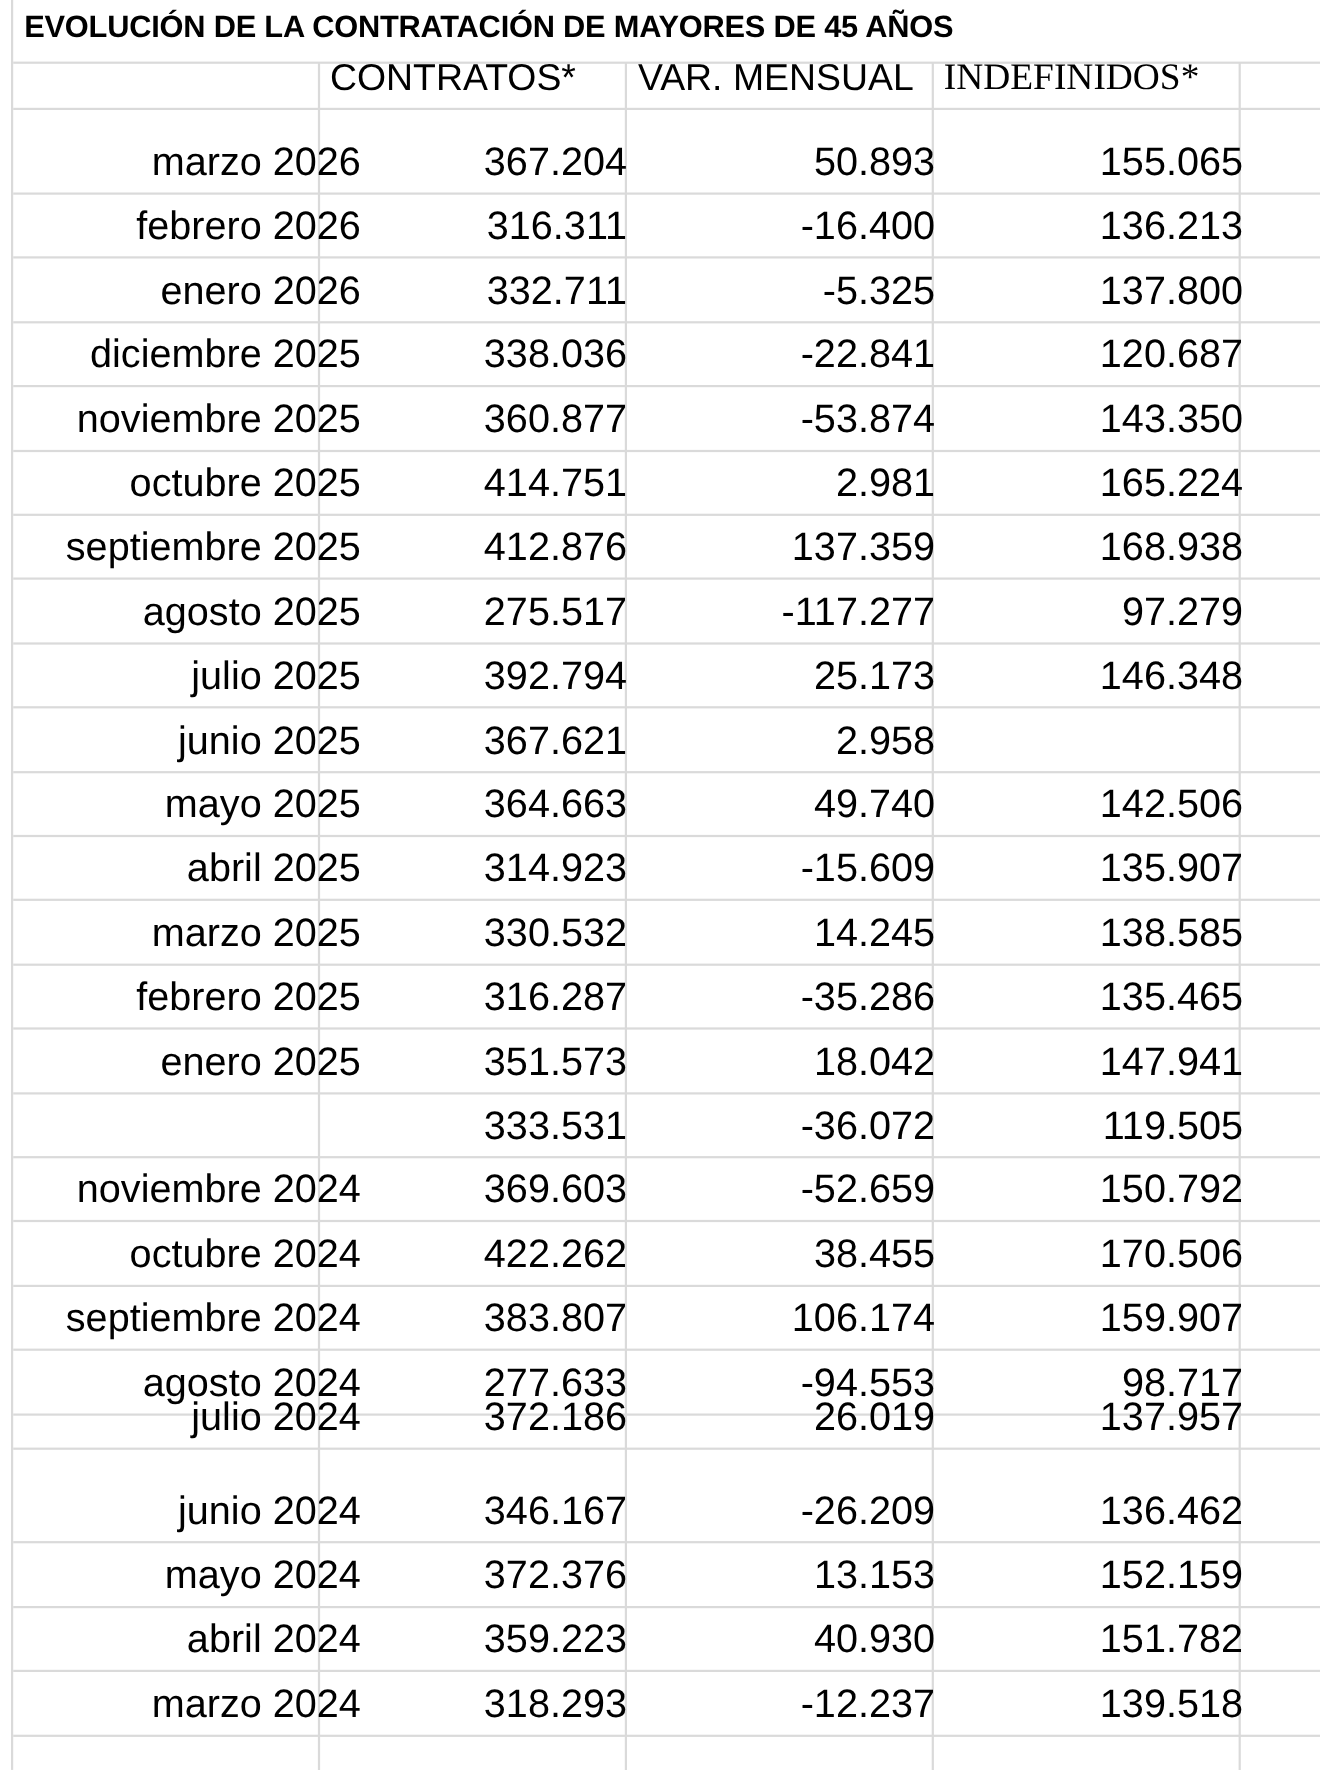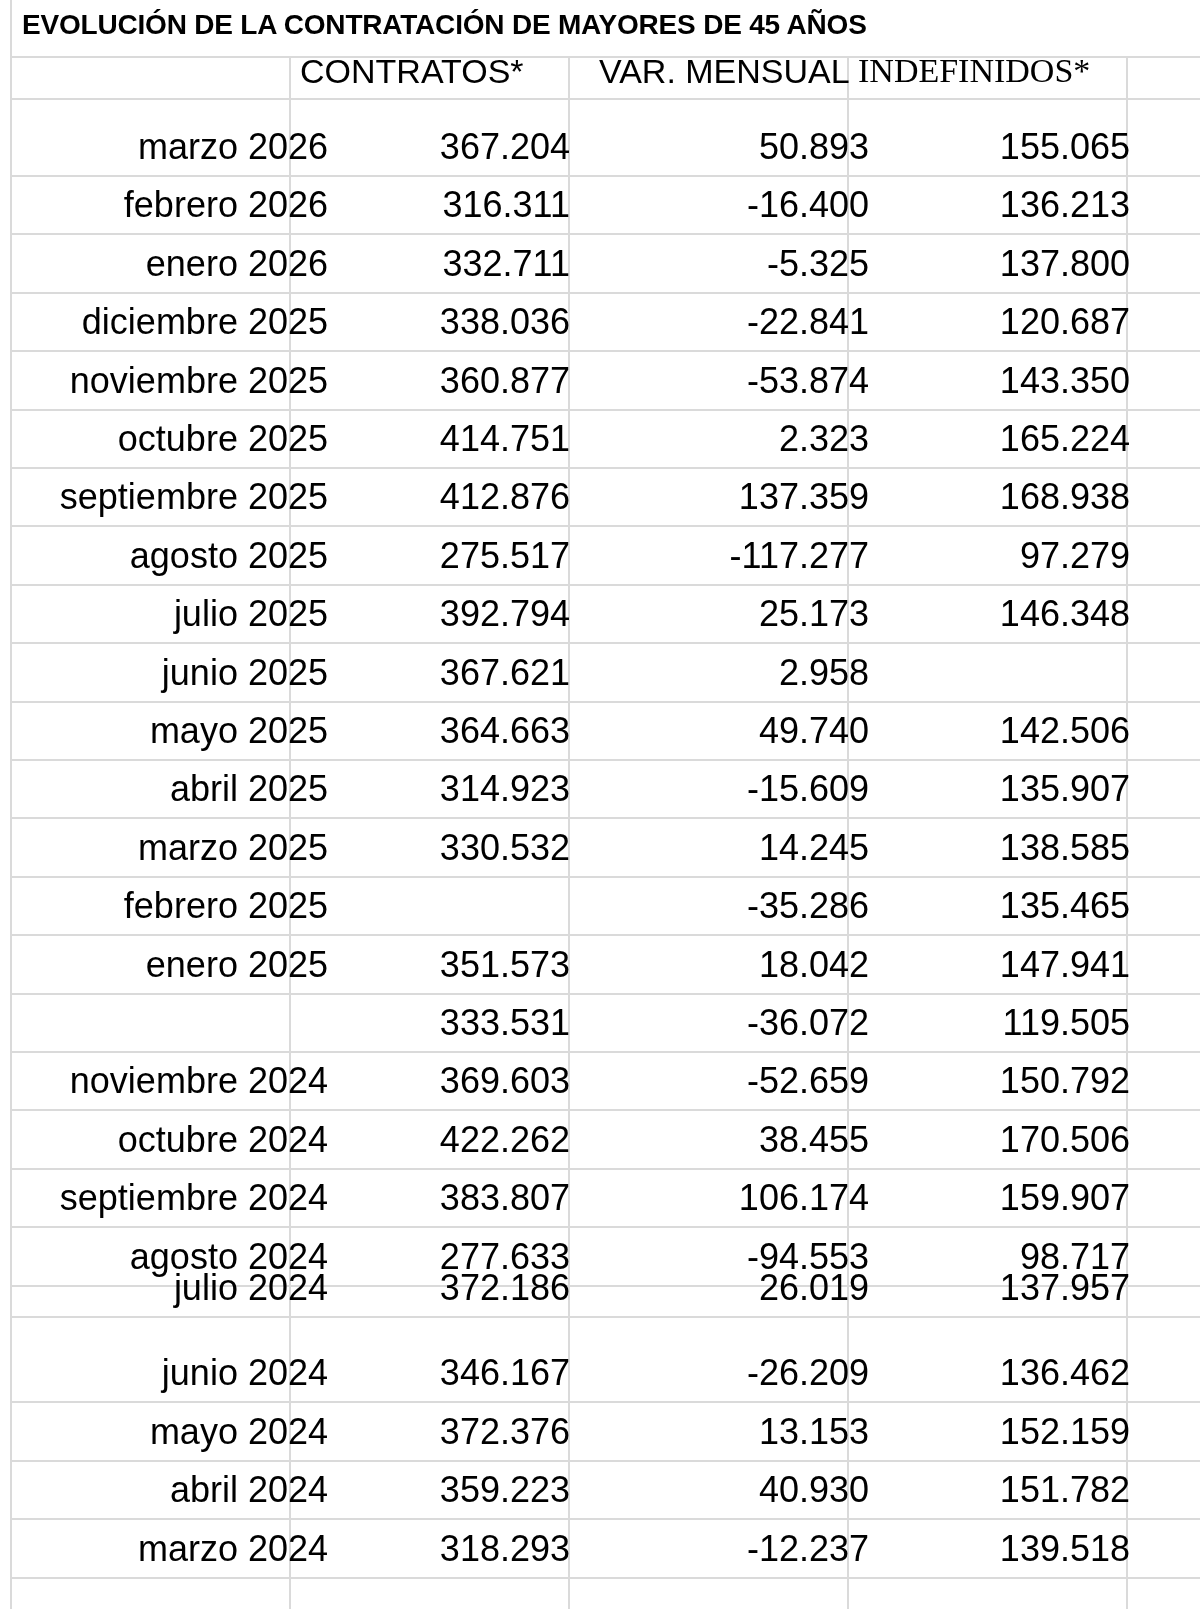--- a/index.html
+++ b/index.html
@@ -10,21 +10,21 @@
     .title-row { position: absolute; left: 12px; top: 0; width: 1188px; height: 56px;
                  border-bottom: 2px solid #dadada; }
     .title { position: absolute; left: 10px; top: 9px; font-size: 28px; font-weight: bold;
              white-space: nowrap; letter-spacing: -0.2px; }
     .row { position: absolute; left: 12px; width: 1188px; height: 58px;
            border-bottom: 2px solid #dadada; }
     .cell { position: absolute; top: 0; height: 58px; line-height: 60px; font-size: 36px;
             white-space: nowrap; text-align: right; }
     .c0 { left: 0; width: 316px; }
     .c1 { left: 290px; width: 268px; }
-    .c2 { left: 570px; width: 268px; margin-left: 19px; }
+    .c2 { left: 570px; width: 268px; }
     .c3 { left: 850px; width: 268px; }
     .hdr .cell { font-size: 34px; line-height: 62px; }
     .hdr .c1 { text-align: left; left: 288px; width: 280px; }
     .hdr .c2 { text-align: left; left: 568px; width: 280px; }
     .hdr .c3 { text-align: left; left: 846px; width: 280px; font-family: Liberation Serif, serif; }
   </style>
 </head>
 <body>
 
 <div class="sheet">
@@ -72,21 +72,21 @@
       </div>
       <div class="row" style="top: 350.6px;">
         <div class="cell c0">noviembre 2025</div>
         <div class="cell c1">360.877</div>
         <div class="cell c2">-53.874</div>
         <div class="cell c3">143.350</div>
       </div>
       <div class="row" style="top: 409px;">
         <div class="cell c0">octubre 2025</div>
         <div class="cell c1">414.751</div>
-        <div class="cell c2">2.323</div>
+        <div class="cell c2">2.981</div>
         <div class="cell c3">165.224</div>
       </div>
       <div class="row" style="top: 467.4px;">
         <div class="cell c0">septiembre 2025</div>
         <div class="cell c1">412.876</div>
         <div class="cell c2">137.359</div>
         <div class="cell c3">168.938</div>
       </div>
       <div class="row" style="top: 525.8px;">
         <div class="cell c0">agosto 2025</div>
@@ -118,20 +118,21 @@
         <div class="cell c3">135.907</div>
       </div>
       <div class="row" style="top: 817.8px;">
         <div class="cell c0">marzo 2025</div>
         <div class="cell c1">330.532</div>
         <div class="cell c2">14.245</div>
         <div class="cell c3">138.585</div>
       </div>
       <div class="row" style="top: 876.2px;">
         <div class="cell c0">febrero 2025</div>
+        <div class="cell c1">316.287</div>
         <div class="cell c2">-35.286</div>
         <div class="cell c3">135.465</div>
       </div>
       <div class="row" style="top: 934.6px; padding-left: 44px;">
         <div class="cell c0">enero 2025</div>
         <div class="cell c1">351.573</div>
         <div class="cell c2">18.042</div>
         <div class="cell c3">147.941</div>
       </div>
       <div class="row" style="top: 993px;">

